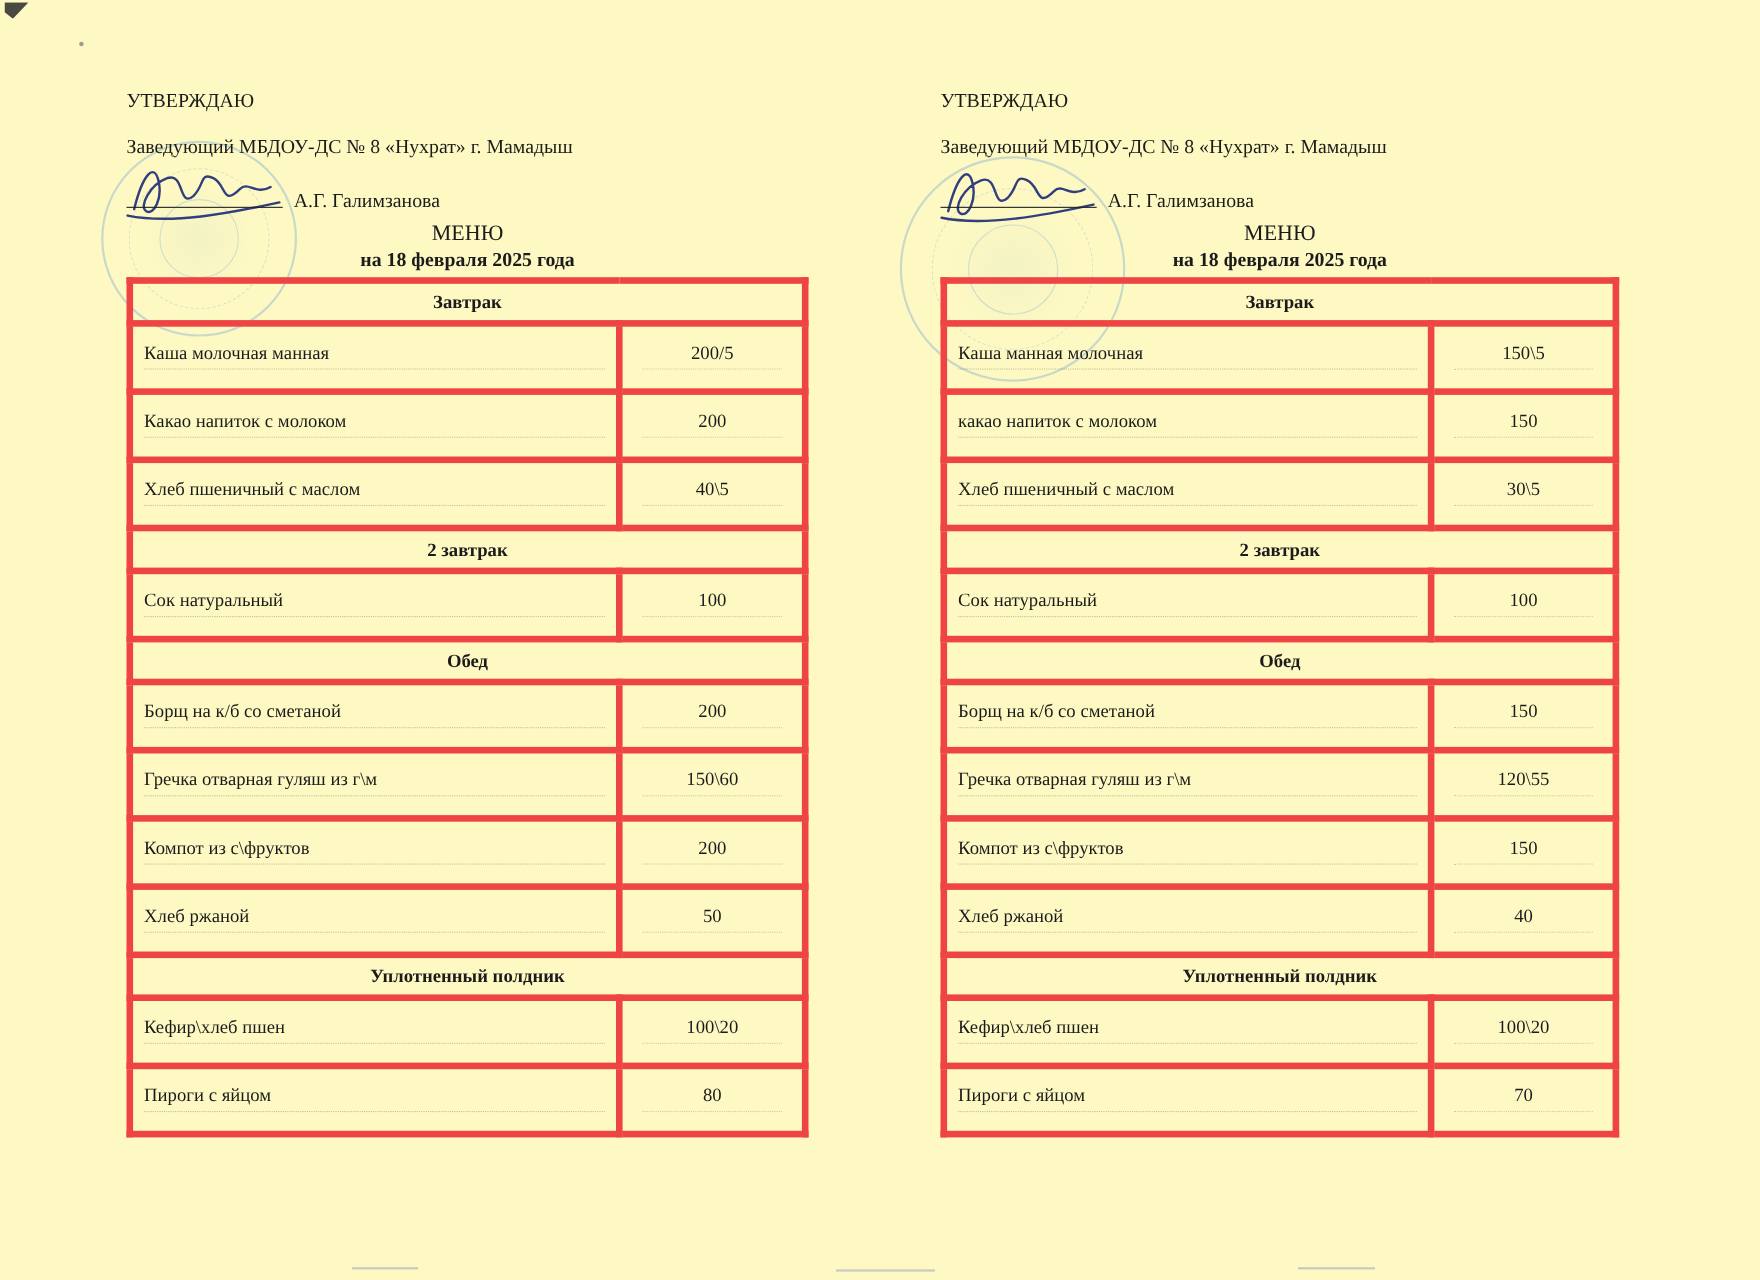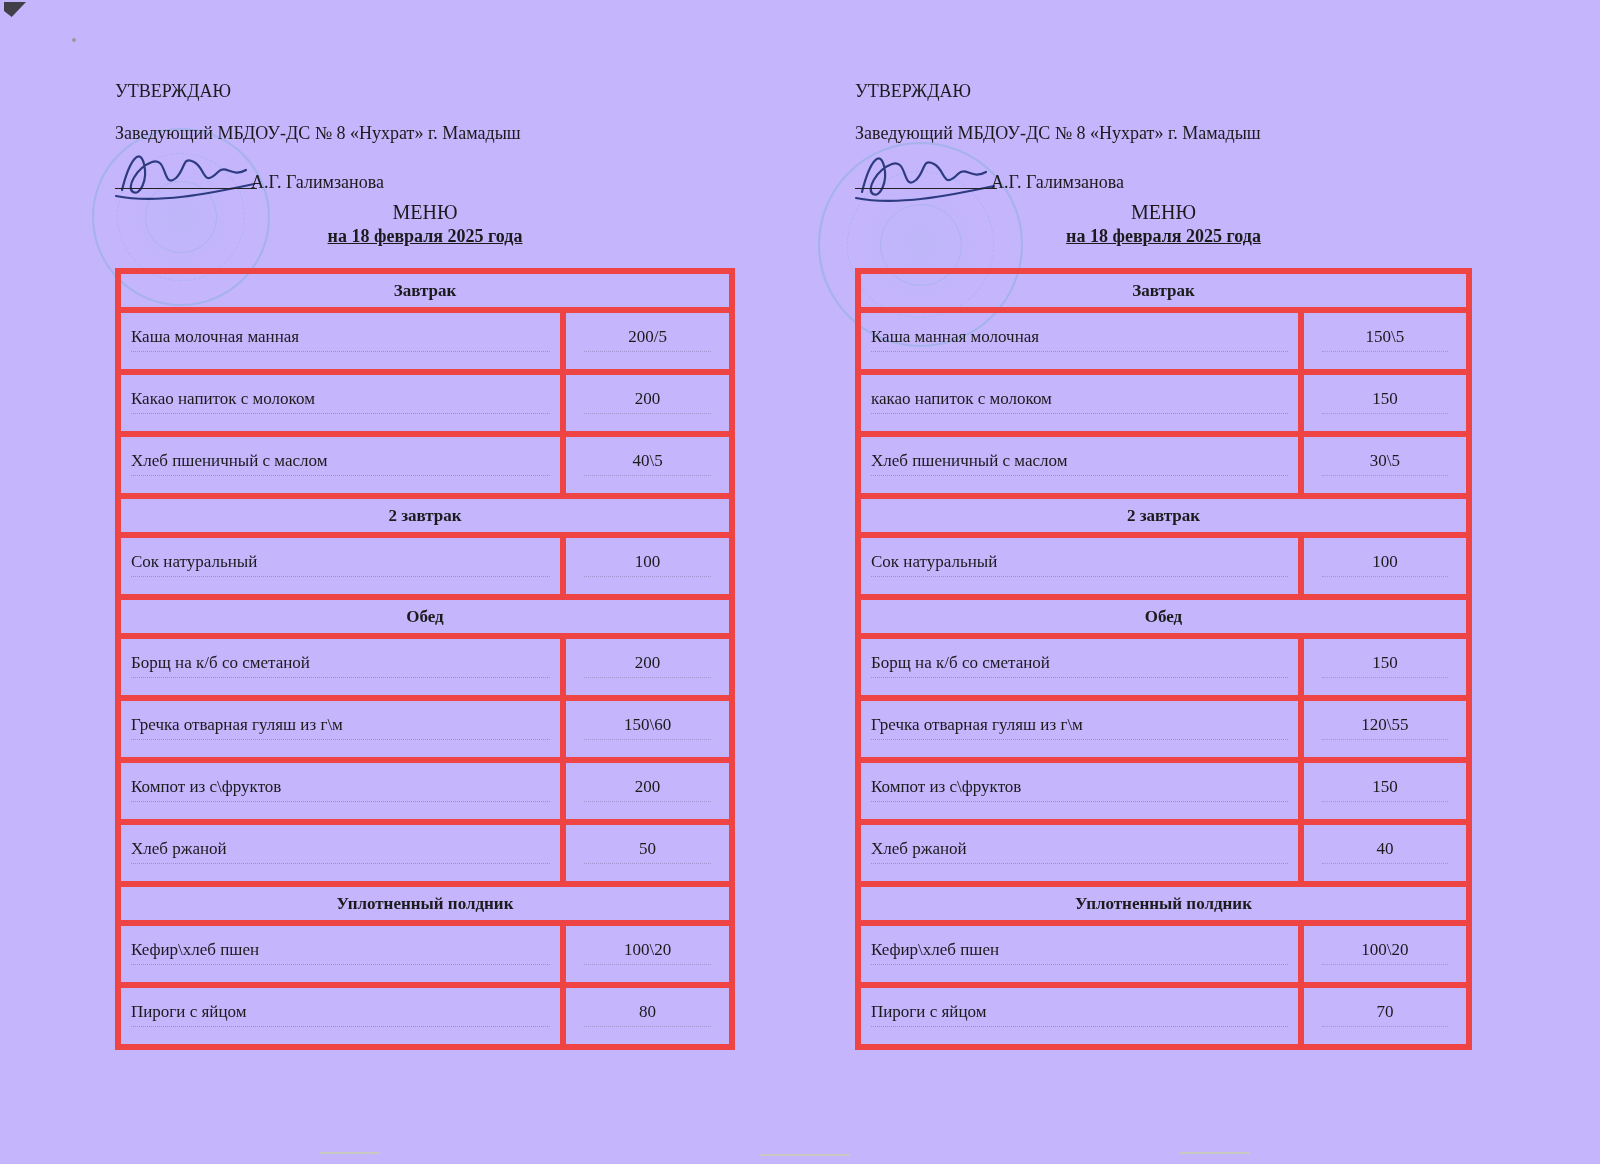--- a/index.html
+++ b/index.html
@@ -5,21 +5,21 @@
   html,body{margin:0;padding:0;}
   body{
     width:1600px;height:1164px;
     background:#e9e9e6;
     font-family:"Liberation Serif", serif;
     color:#1b1b1b;
     position:relative;overflow:hidden;
   }
   .page{
     position:absolute;inset:0;
-    background:#c4b5fd;
+    background:#fef9c3;
   }
   
   .corner-mark{
     position:absolute;left:4px;top:2px;width:22px;height:15px;
     background:#2a2a2a;
     clip-path:polygon(0 0,100% 0,35% 100%,0 60%);
     opacity:.85;
   }
   .speck{position:absolute;width:4px;height:4px;border-radius:50%;background:#9a9a96;}
   .bottom-dash{position:absolute;height:2px;background:#c9c9c4;}
@@ -35,23 +35,23 @@
 
   
   .col{position:absolute;top:80px;}
   .col-left{left:115px;width:620px;}
   .col-right{left:855px;width:617px;}
 
   .approve{font-size:18px;line-height:22px;margin-bottom:20px;}
   .director{font-size:18px;line-height:22px;margin-bottom:12px;}
   .sigrow{position:relative;height:42px;font-size:18px;}
   .sigline{position:absolute;left:0;bottom:9px;width:142px;border-bottom:1.4px solid #232323;}
-  .signame{position:absolute;left:136px;bottom:5px;margin-top:18px;}
+  .signame{position:absolute;left:152px;bottom:5px;margin-top:18px;}
   .menu-title{text-align:center;font-weight:normal;font-size:20px;line-height:24px;margin-top:2px;}
-  .menu-date{text-align:center;font-weight:bold;font-size:18px;line-height:24px;margin-bottom:20px;text-decoration:underline;}
+  .menu-date{text-align:center;font-weight:bold;font-size:18px;line-height:24px;margin-bottom:4px;}
 
   table.menu{
     width:100%;border-collapse:collapse;table-layout:fixed;
     border:1.6px solid #2a2a2a;
   }
   table.menu td{border:6px solid #ef4444;font-size:17px;overflow:hidden;}
   tr.sect td{
     height:29px;text-align:center;font-weight:bold;
     padding:2px 4px;vertical-align:middle;
   }

